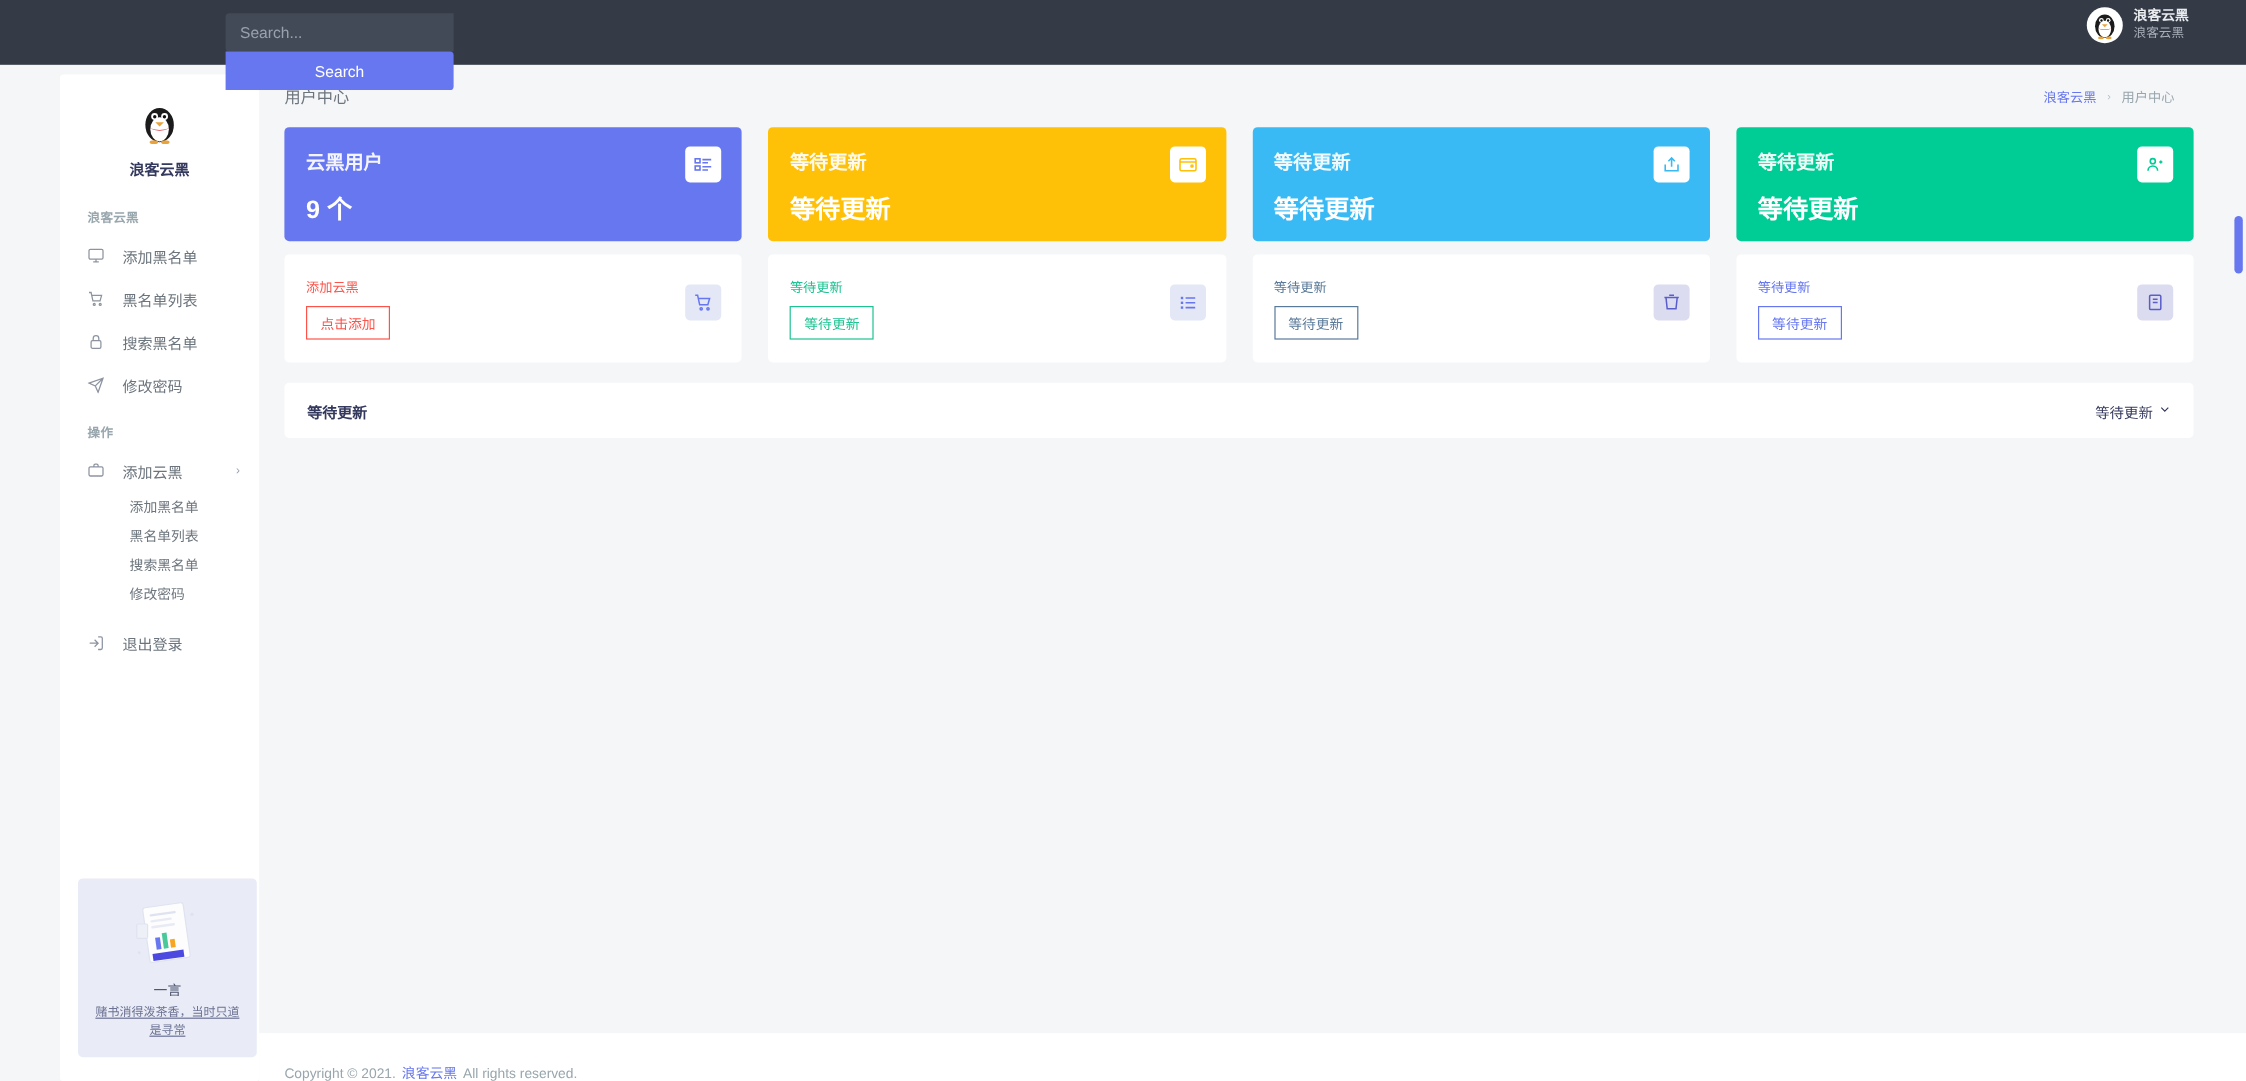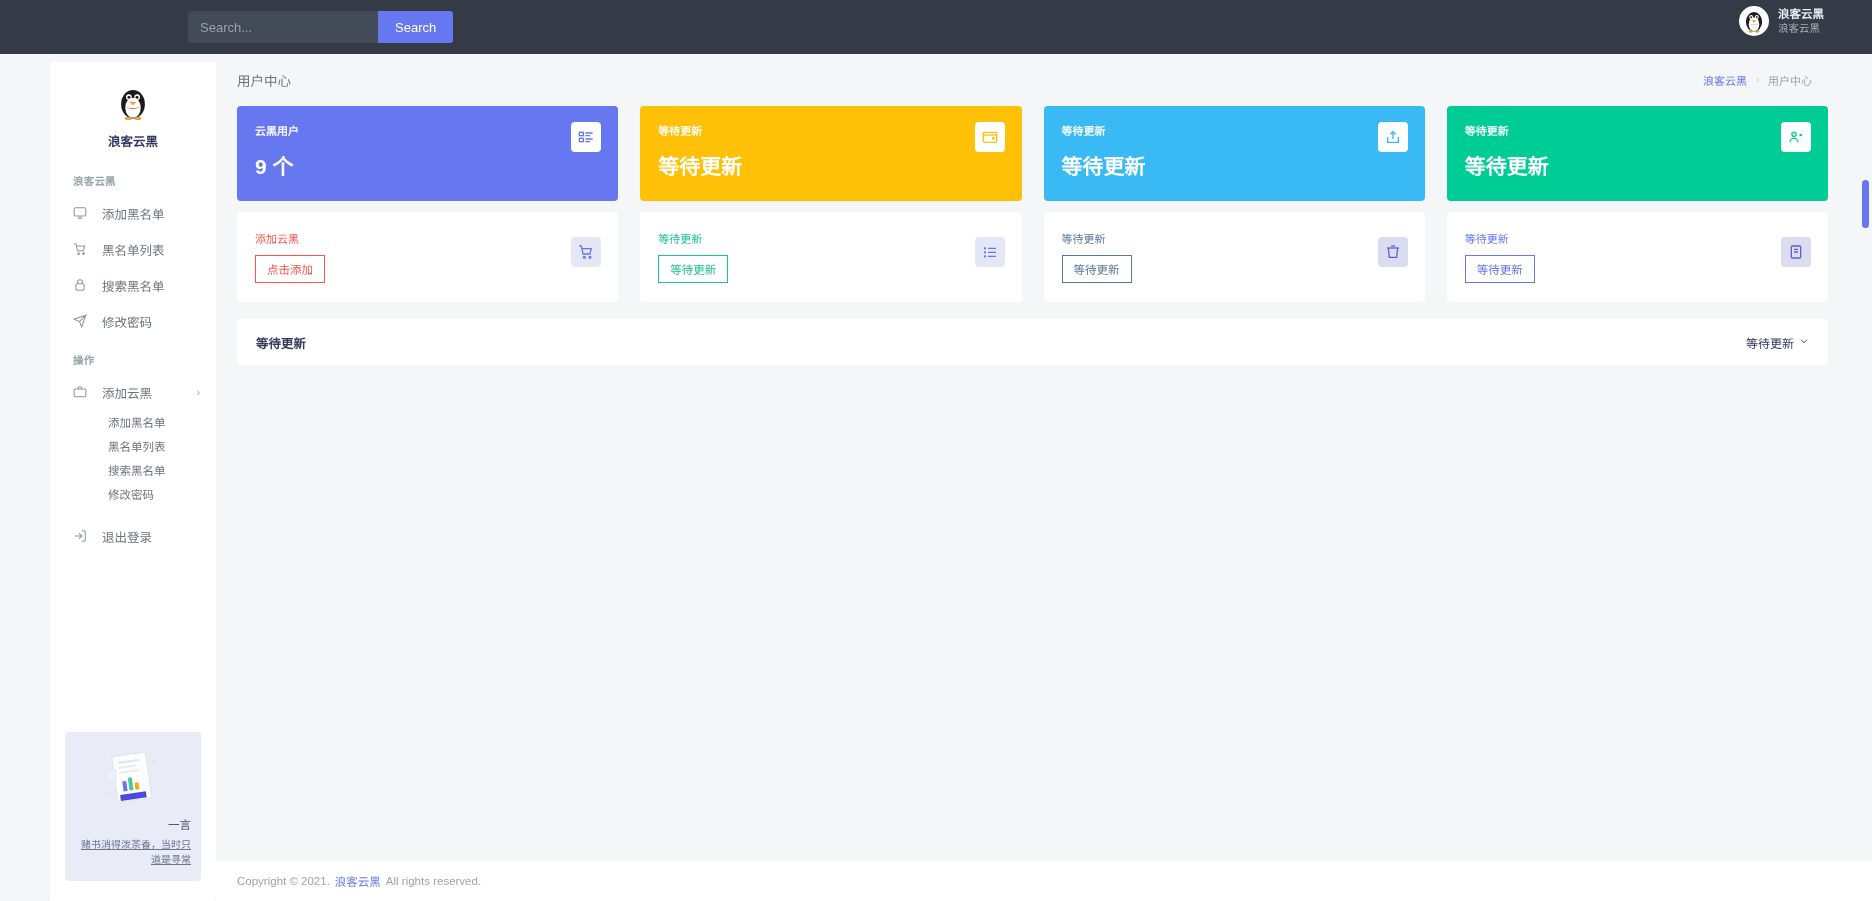--- a/index.html
+++ b/index.html
@@ -8,21 +8,21 @@
     width: 1872px; height: 901px;
     font-family: "Liberation Sans", "DejaVu Sans", sans-serif;
     background: #f5f6f8; overflow: hidden;
   }
 
   
   .topbar{
     position:absolute; top:0; left:0; width:1872px; height:54px;
     background:#343a46; display:flex; align-items:center; z-index:30;
   }
-  .search-wrap{ position:absolute; left:188px; top:11px; display:flex; }
+  .search-wrap{ position:absolute; left:188px; top:11px; display:flex;flex-direction:column; }
   .search-input{
     width:190px; height:32px; background:#434a57; border:none; border-radius:3px 0 0 3px;
     color:#cfd3da; font-size:13px; padding:0 12px; outline:none;
     font-family:"Liberation Sans", sans-serif;
   }
   .search-input::placeholder{ color:#9aa1ad; }
   .search-btn{
     height:32px; padding:0 17px; border:none; border-radius:0 3px 3px 0;
     background:#6777ef; color:#fff; font-size:13px; cursor:pointer;
     font-family:"Liberation Sans", sans-serif;
@@ -55,41 +55,41 @@
   }
   .menu-item .mi-ico{ width:18px; display:flex; align-items:center; justify-content:flex-start; }
   .menu-item .mi-label{ margin-left:11px; }
   .menu-item .caret{ position:absolute; right:16px; color:#9aa1ad; font-size:10px; }
   .sub-item{
     padding-left:58px; height:24px; display:flex; align-items:center;
     font-size:11.5px; color:#6c757d; cursor:pointer;
   }
 
   .quote-card{
-    position:absolute; left:15px; bottom:20px; width:136px;
-    background:#e9ecf6; border-radius:4px; padding:16px 10px 14px; text-align:right;
+    position:absolute; left:15px; bottom:20px; width:149px;
+    background:#e9ecf6; border-radius:4px; padding:16px 10px 14px; text-align:center;
   }
   .quote-illus{ width:72px; height:62px; margin:0 auto 6px; }
   .quote-title{ font-size:11.5px; color:#49506b; margin-bottom:5px; }
   .quote-text{ font-size:10px; color:#6c7293; line-height:1.5;text-decoration:underline; }
 
   
   .main{ position:absolute; left:216px; top:54px; right:0; bottom:0; }
   .page-head{ display:flex; align-items:center; justify-content:space-between; padding:16px 60px 0 21px;gap:39px; }
   .page-title{ font-size:13.5px; color:#6c757d; }
   .breadcrumb{ display:flex; align-items:center; gap:9px; font-size:11px; color:#98a6ad; }
   .breadcrumb .bc-link{ color:#6777ef; cursor:pointer; }
   .breadcrumb .bc-sep{ color:#b8bfc8; font-size:9px; }
 
   .cards-row{ display:flex; gap:22px; padding:16px 44px 0 21px; }
   .stat-card{
     flex:1; height:95px; border-radius:4px; position:relative;
     padding:16px 18px; color:#fff;
   }
-  .stat-card .sc-sub{ font-size:11px; opacity:.92; font-weight:bold; }
+  .stat-card .sc-sub{ font-size:16px; opacity:.92; font-weight:bold; }
   .stat-card .sc-main{ font-size:21px; font-weight:bold; margin-top:12px; }
   .stat-card .sc-ico{
     position:absolute; right:17px; top:16px; width:30px; height:30px;
     background:#fff; border-radius:4px; display:flex; align-items:center; justify-content:center;
   }
 
   .actions-row{ display:flex; gap:22px; padding:11px 44px 0 21px; }
   .action-card{
     flex:1; height:90px; border-radius:4px; background:#fff; position:relative;
     padding:18px 18px;
@@ -106,21 +106,21 @@
 
   .panel{
     margin:17px 44px 0 21px; background:#fff; border-radius:4px; height:46px;
     display:flex; align-items:center; justify-content:space-between; padding:0 19px;
   }
   .panel-title{ font-size:12.5px; color:#34395e; font-weight:bold; }
   .panel-drop{ font-size:12px; color:#34395e; cursor:pointer; display:flex; align-items:center; gap:5px; }
 
   .footer{
     position:absolute; left:216px; right:0; bottom:0; height:40px; background:#fff;
-    display:flex; align-items:center; padding-left:21px; font-size:11.5px; color:#98a6ad;
+    display:flex; align-items:flex-end; padding-left:21px; font-size:11.5px; color:#98a6ad;
   }
   .footer a{ color:#6777ef; text-decoration:none; }
 
   .scrollbar{
     position:absolute; right:3px; top:180px; width:7px; height:48px;
     background:#6777ef; border-radius:4px;
   }
   .watermark{
     position:absolute; right:20px; bottom:6px; text-align:right;
     color:#cfd3da; opacity:.85; pointer-events:none; user-select:none;

